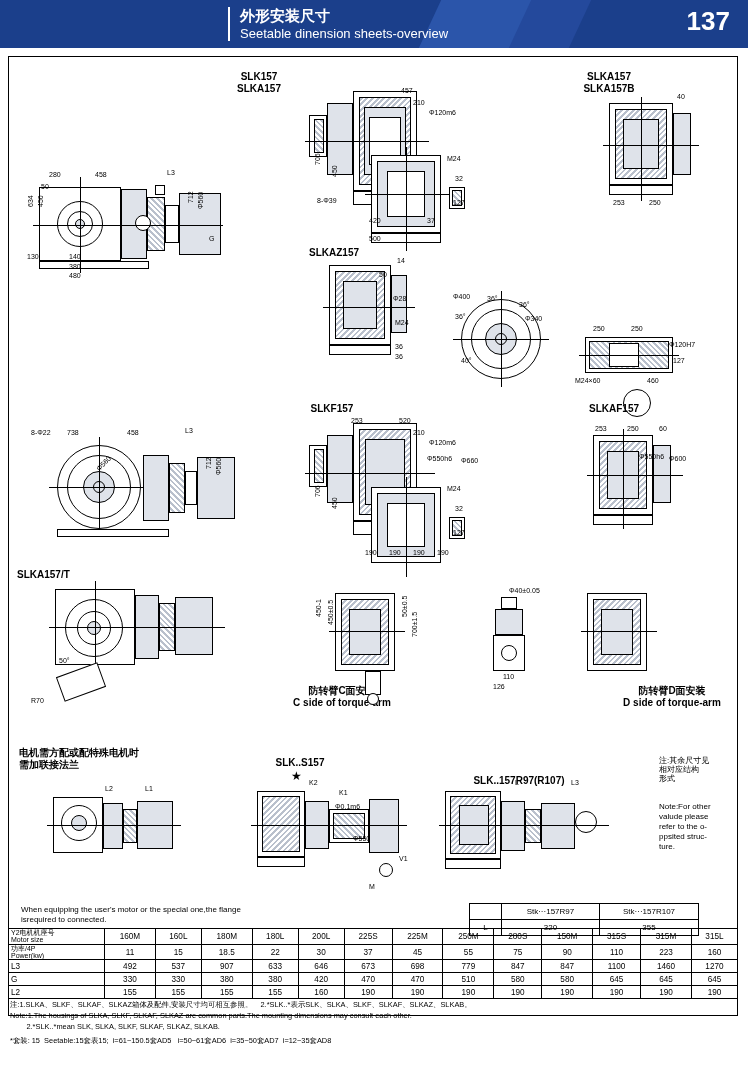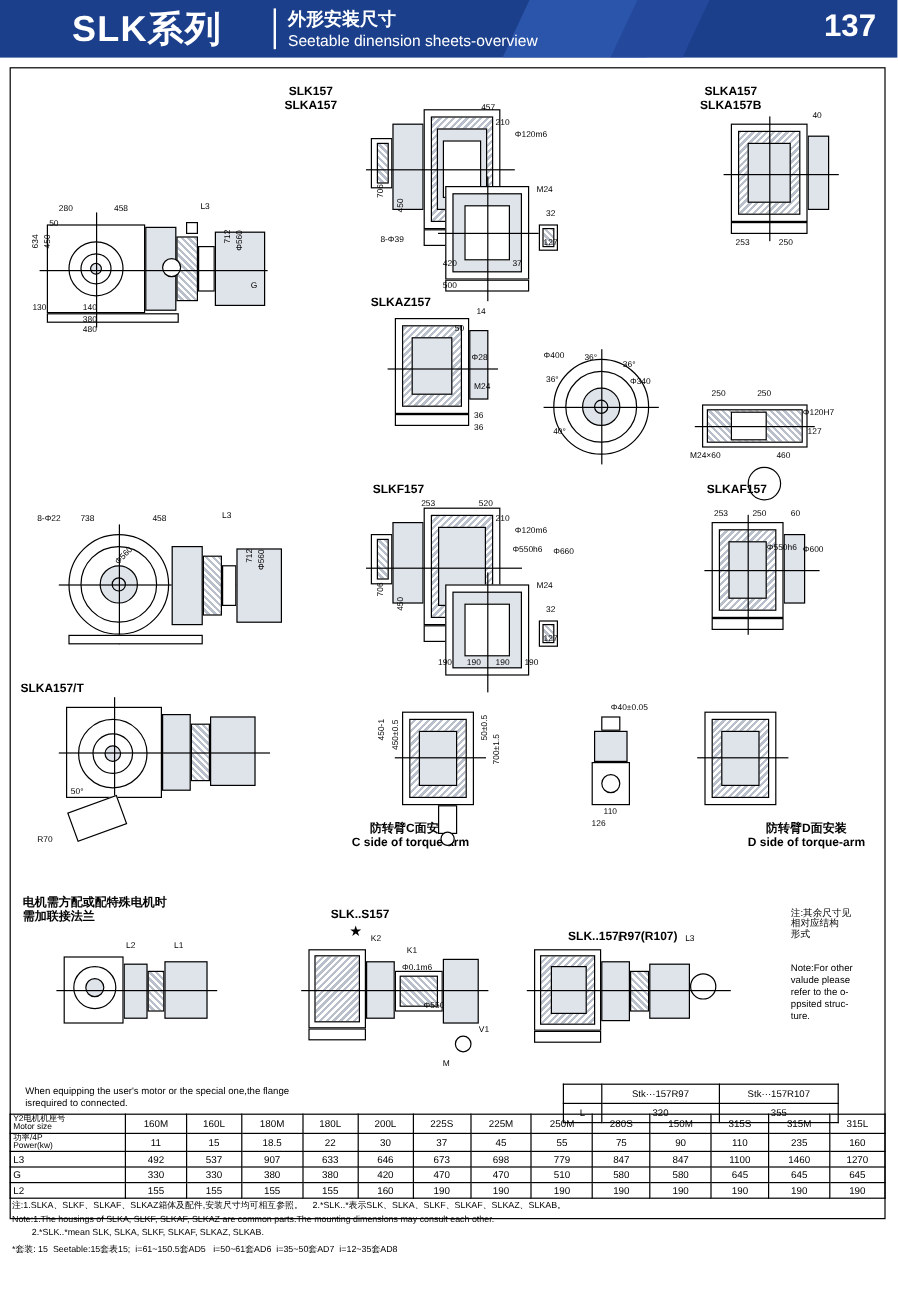--- a/index.html
+++ b/index.html
@@ -49,21 +49,20 @@
   .starred{position:absolute;font-size:12px;}
 </style>
 </head>
 <body>
 
 <div class="page">
 
   <div class="header">
     <div class="sheen"></div>
     <div class="sheen2"></div>
-    <div class="title-main">SLK系列</div>
     <div class="divider"></div>
     <div class="title-cn">外形安装尺寸</div>
     <div class="title-en">Seetable dinension sheets-overview</div>
     <div class="pagenum">137</div>
   </div>
 
   <div class="frame">
 
     <div class="ttl" style="left:190px;top:14px;width:120px;">SLK157
 SLKA157</div>
@@ -420,21 +419,21 @@
       <td>15</td>
       <td>18.5</td>
       <td>22</td>
       <td>30</td>
       <td>37</td>
       <td>45</td>
       <td>55</td>
       <td>75</td>
       <td>90</td>
       <td>110</td>
-      <td>235</td>
+      <td>223</td>
       <td>160</td>
     </tr>
     <tr>
       <td class="hd" style="text-align:left;padding-left:2px;">L3</td>
       <td>492</td>
       <td>537</td>
       <td>907</td>
       <td>633</td>
       <td>646</td>
       <td>673</td>

